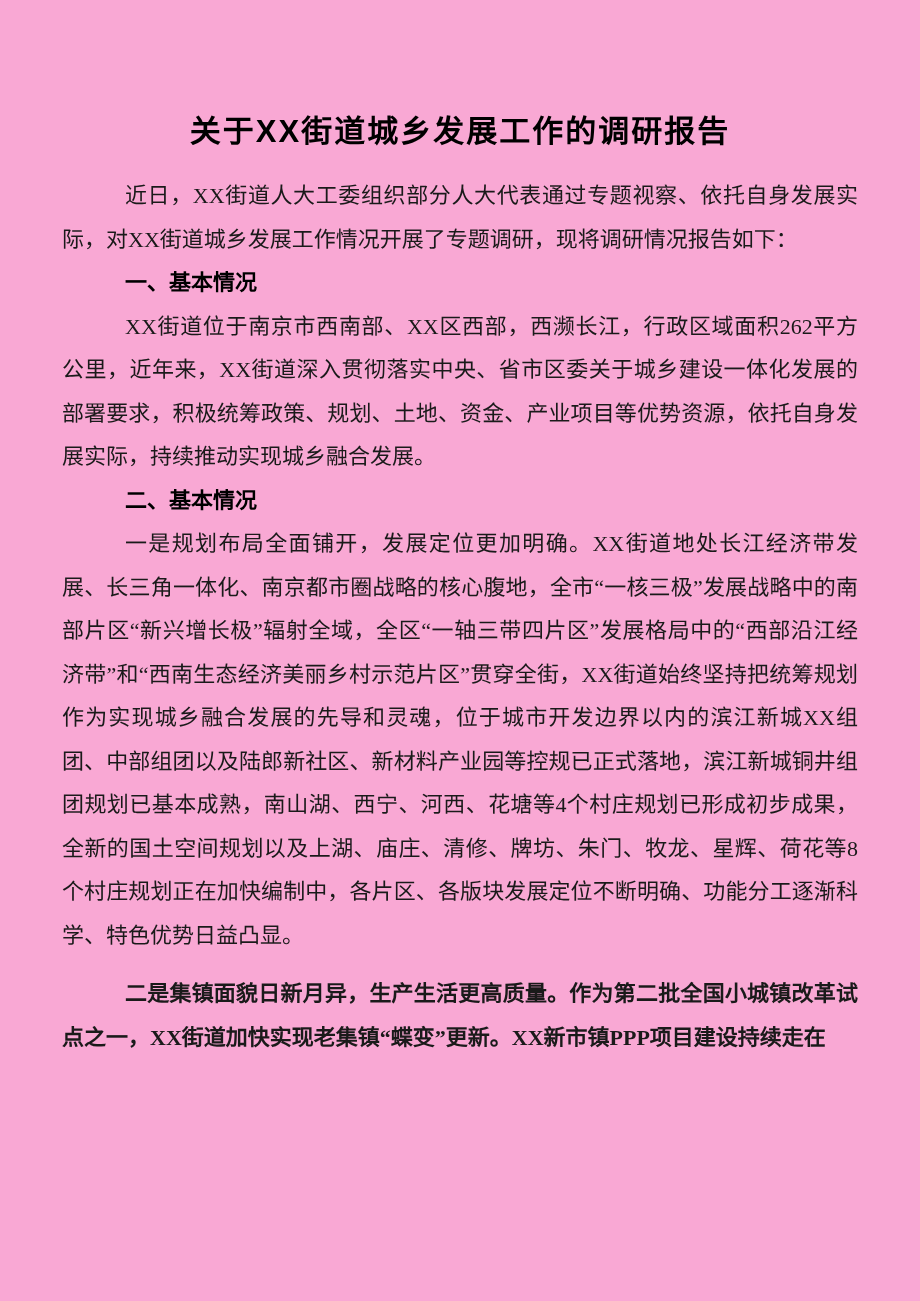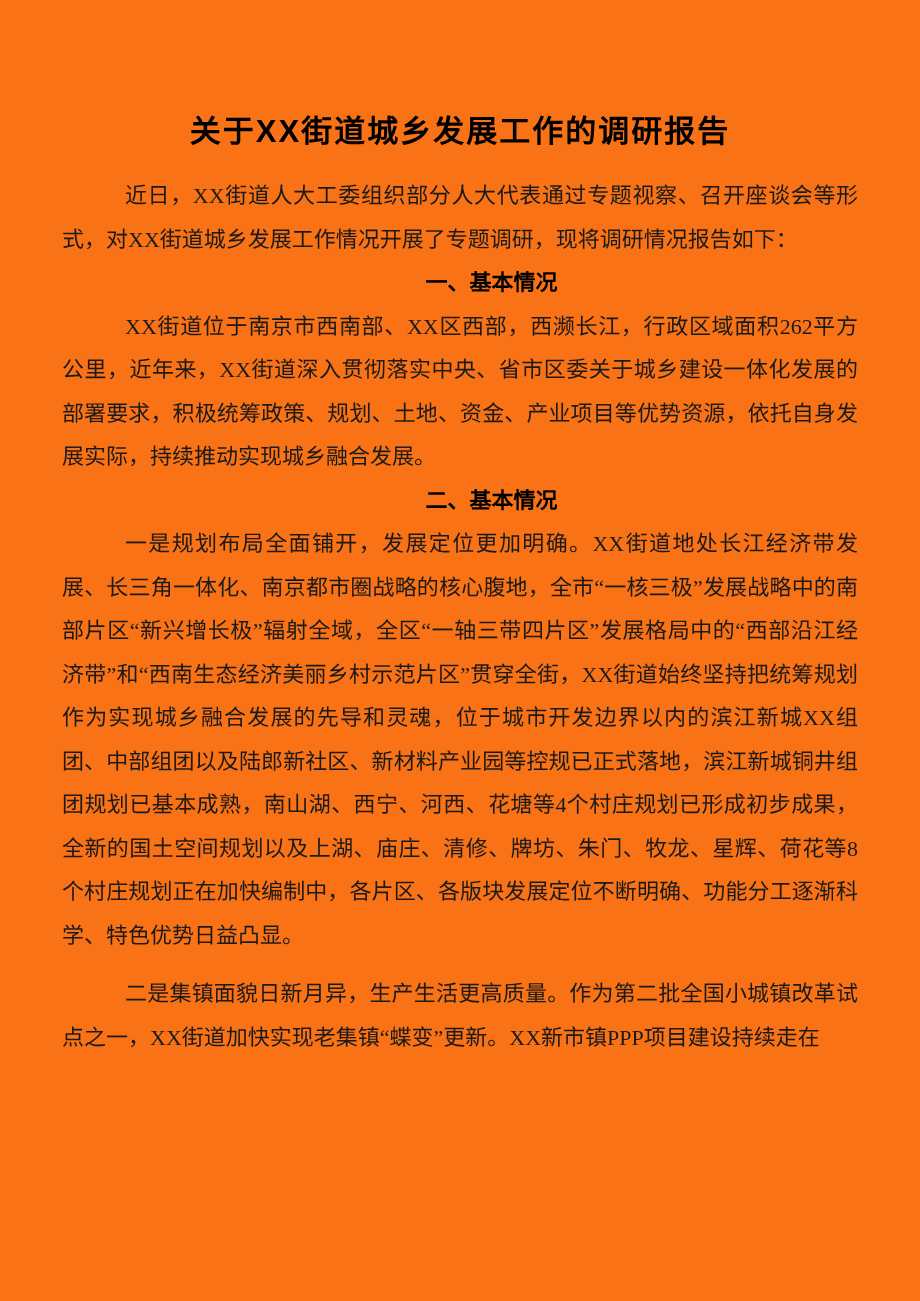--- a/index.html
+++ b/index.html
@@ -5,21 +5,21 @@
   html, body {
     margin: 0;
     padding: 0;
     background: #ffffff;
   }
   .page {
     position: relative;
     width: 920px;
     height: 1301px;
     margin: 0 auto;
-    background: #f97316;
+    background: #f9a8d4;
     box-sizing: border-box;
     padding: 112px 62px 0 62px;
     color: #1a1a1a;
     overflow: hidden;
   }
   .doc-title {
     font-family: "Liberation Sans", "DejaVu Sans", sans-serif;
     font-weight: 700;
     font-size: 31px;
     line-height: 40px;
@@ -38,33 +38,33 @@
     word-break: break-all;
   }
   .heading {
     font-family: "Liberation Sans", "DejaVu Sans", sans-serif;
     font-weight: 700;
     font-size: 22px;
     line-height: 43.5px;
     text-indent: 63px;
     margin: 0;
     color: #000000;
-    text-align: center;
   }
   .para--spaced {
     margin-top: 15px;
+    font-weight: bold;
   }
 </style>
 </head>
 <body>
 
 <div class="page">
   <h1 class="doc-title">关于XX街道城乡发展工作的调研报告</h1>
 
-  <p class="para">近日，XX街道人大工委组织部分人大代表通过专题视察、召开座谈会等形式，对XX街道城乡发展工作情况开展了专题调研，现将调研情况报告如下：</p>
+  <p class="para">近日，XX街道人大工委组织部分人大代表通过专题视察、依托自身发展实际，对XX街道城乡发展工作情况开展了专题调研，现将调研情况报告如下：</p>
 
   <h2 class="heading">一、基本情况</h2>
 
   <p class="para">XX街道位于南京市西南部、XX区西部，西濒长江，行政区域面积262平方公里，近年来，XX街道深入贯彻落实中央、省市区委关于城乡建设一体化发展的部署要求，积极统筹政策、规划、土地、资金、产业项目等优势资源，依托自身发展实际，持续推动实现城乡融合发展。</p>
 
   <h2 class="heading">二、基本情况</h2>
 
 
   <p class="para">一是规划布局全面铺开，发展定位更加明确。XX街道地处长江经济带发展、长三角一体化、南京都市圈战略的核心腹地，全市“一核三极”发展战略中的南部片区“新兴增长极”辐射全域，全区“一轴三带四片区”发展格局中的“西部沿江经济带”和“西南生态经济美丽乡村示范片区”贯穿全街，XX街道始终坚持把统筹规划作为实现城乡融合发展的先导和灵魂，位于城市开发边界以内的滨江新城XX组团、中部组团以及陆郎新社区、新材料产业园等控规已正式落地，滨江新城铜井组团规划已基本成熟，南山湖、西宁、河西、花塘等4个村庄规划已形成初步成果，全新的国土空间规划以及上湖、庙庄、清修、牌坊、朱门、牧龙、星辉、荷花等8个村庄规划正在加快编制中，各片区、各版块发展定位不断明确、功能分工逐渐科学、特色优势日益凸显。</p>
 

